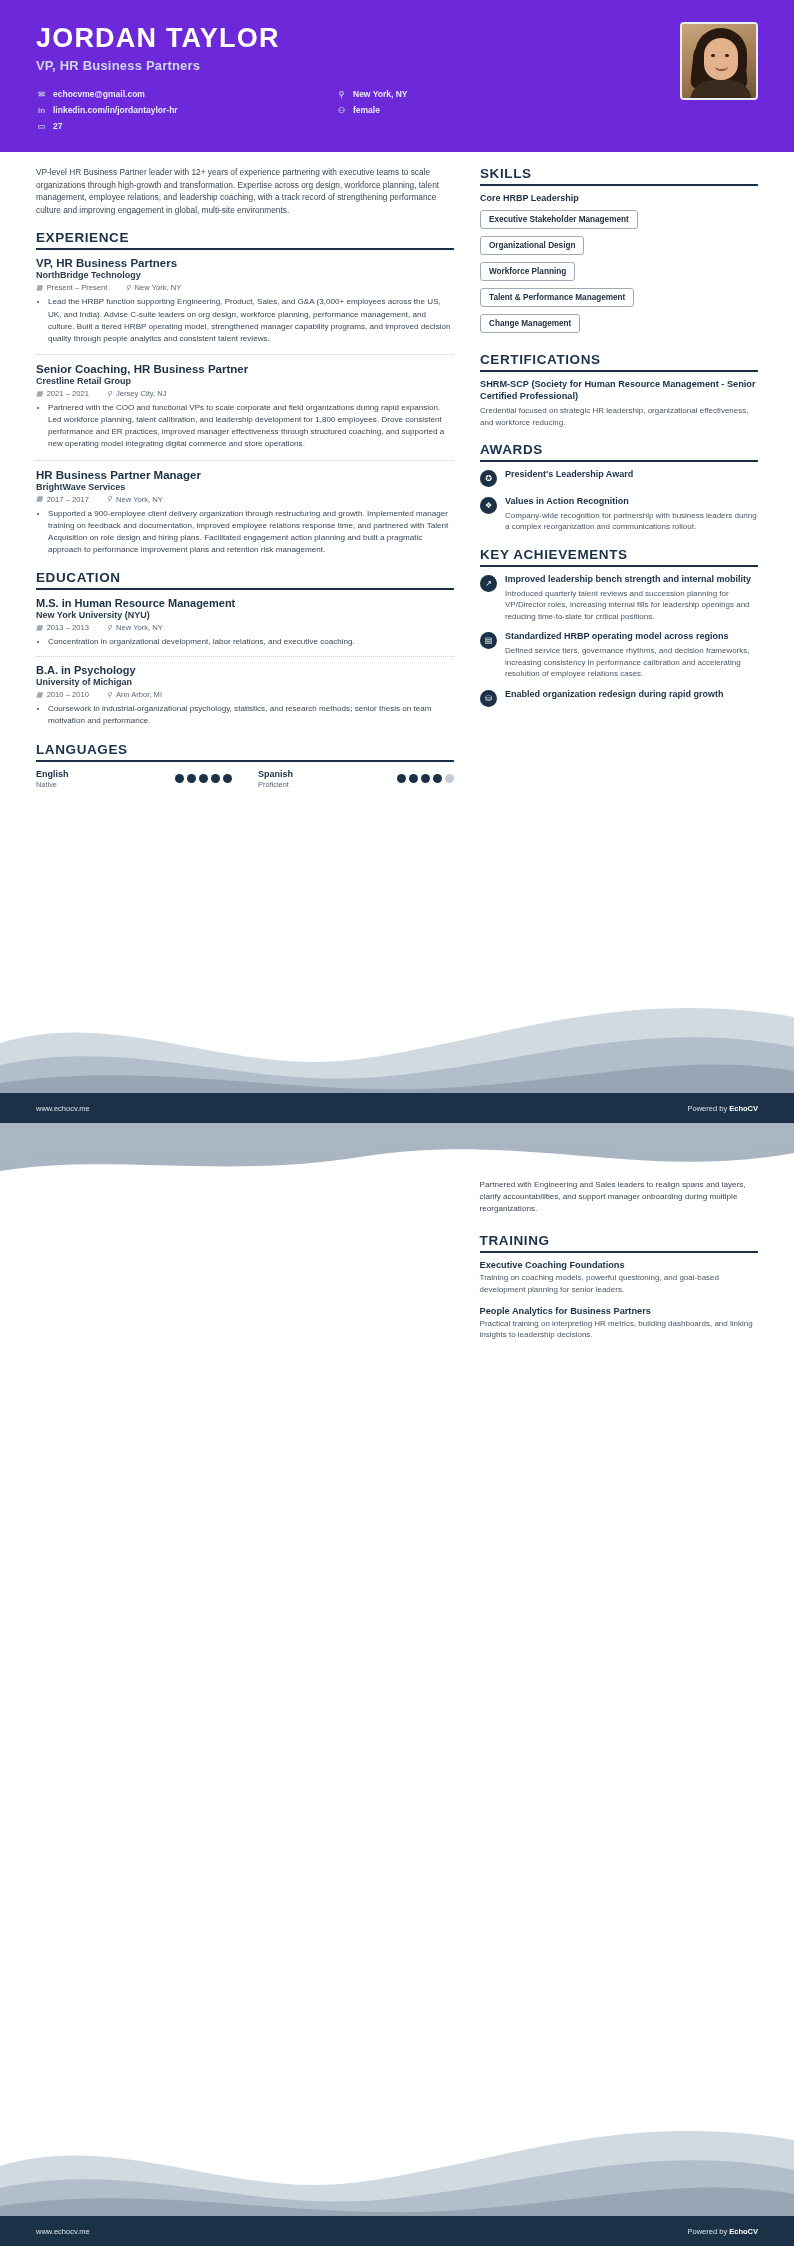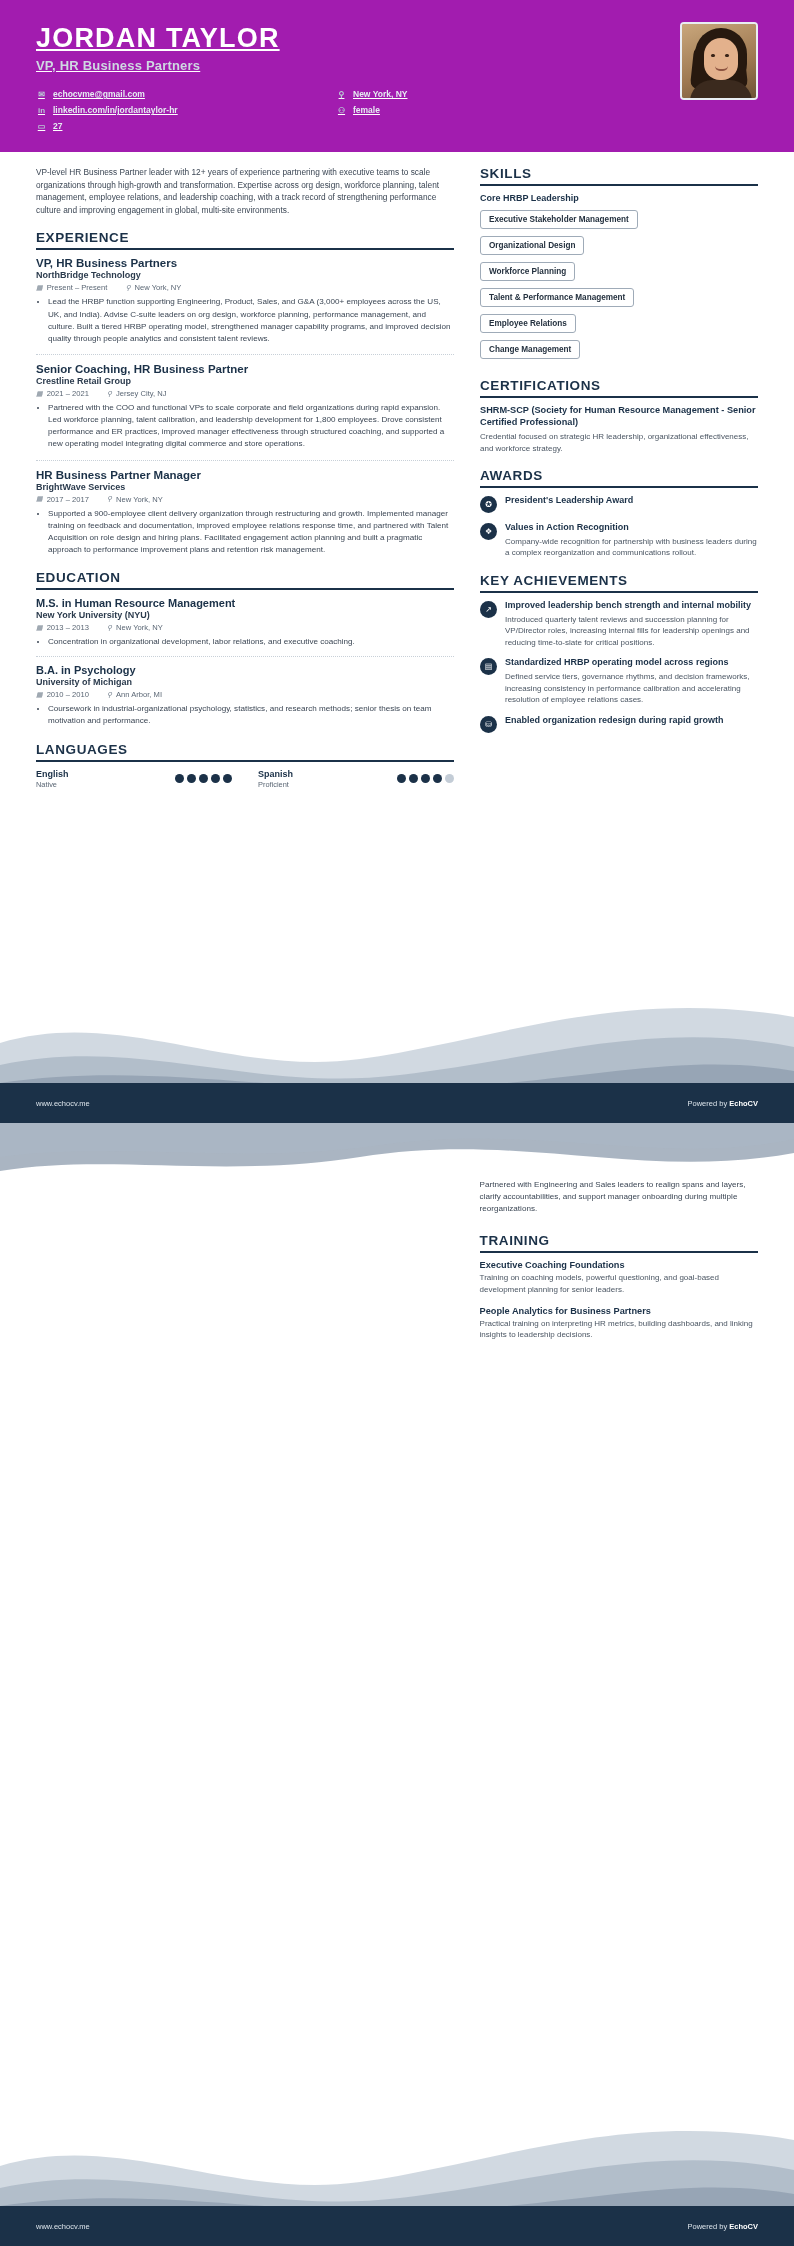--- a/index.html
+++ b/index.html
@@ -14,25 +14,24 @@
     width: 794px;
     height: 1123px;
     background: #ffffff;
     overflow: hidden;
   }
   .page + .page { border-top: 0; }
 
   
   .header {
     position: relative;
-    background: #a21caf;
+    background: #6d28d9;
     height: 152px;
     padding: 24px 36px 0 36px;
     color: #ffffff;
-    text-decoration: underline;
   }
   .name {
     font-size: 27px;
     font-weight: bold;
     letter-spacing: 1.2px;
     line-height: 1.1;
   }
   .role {
     font-size: 13px;
     font-weight: bold;
@@ -168,21 +167,21 @@
   .ach-desc { font-size: 8px; color: #4b5663; line-height: 1.45; margin-top: 2px; }
 
   .train { margin-bottom: 10px; }
   .train-name { font-size: 9.2px; font-weight: bold; color: #1b3148; }
   .train-desc { font-size: 8px; color: #4b5663; line-height: 1.45; margin-top: 2px; }
 
   
   .footer {
     position: absolute;
     left: 0; right: 0; bottom: 0;
-    height: 40px;
+    height: 30px;
     background: #1b3148;
     color: #dbe3ea;
     display: flex;
     align-items: center;
     justify-content: space-between;
     padding: 0 36px;
     font-size: 7.5px;
   }
   .footer .brand b { color: #ffffff; }
 
@@ -386,30 +385,29 @@
     <div class="col-right">
 
       <div class="sec">
         <div class="sec-title">SKILLS</div>
         <div class="skill-group-title">Core HRBP Leadership</div>
         <div>
           <div><span class="chip">Executive Stakeholder Management</span></div>
           <div><span class="chip">Organizational Design</span></div>
           <div><span class="chip">Workforce Planning</span></div>
           <div><span class="chip">Talent &amp; Performance Management</span></div>
-          <div><span class="chip">Employee Relations</span></div>
           <div><span class="chip">Change Management</span></div>
         </div>
       </div>
 
       <div class="sec">
         <div class="sec-title">CERTIFICATIONS</div>
         <div class="cert">
           <div class="cert-name">SHRM-SCP (Society for Human Resource Management - Senior Certified Professional)</div>
-          <div class="cert-desc">Credential focused on strategic HR leadership, organizational effectiveness, and workforce strategy.</div>
+          <div class="cert-desc">Credential focused on strategic HR leadership, organizational effectiveness, and workforce reducing.</div>
         </div>
       </div>
 
       <div class="sec">
         <div class="sec-title">AWARDS</div>
         <div class="award">
           <div class="badge">✪</div>
           <div>
             <div class="award-name">President's Leadership Award</div>
           </div>

